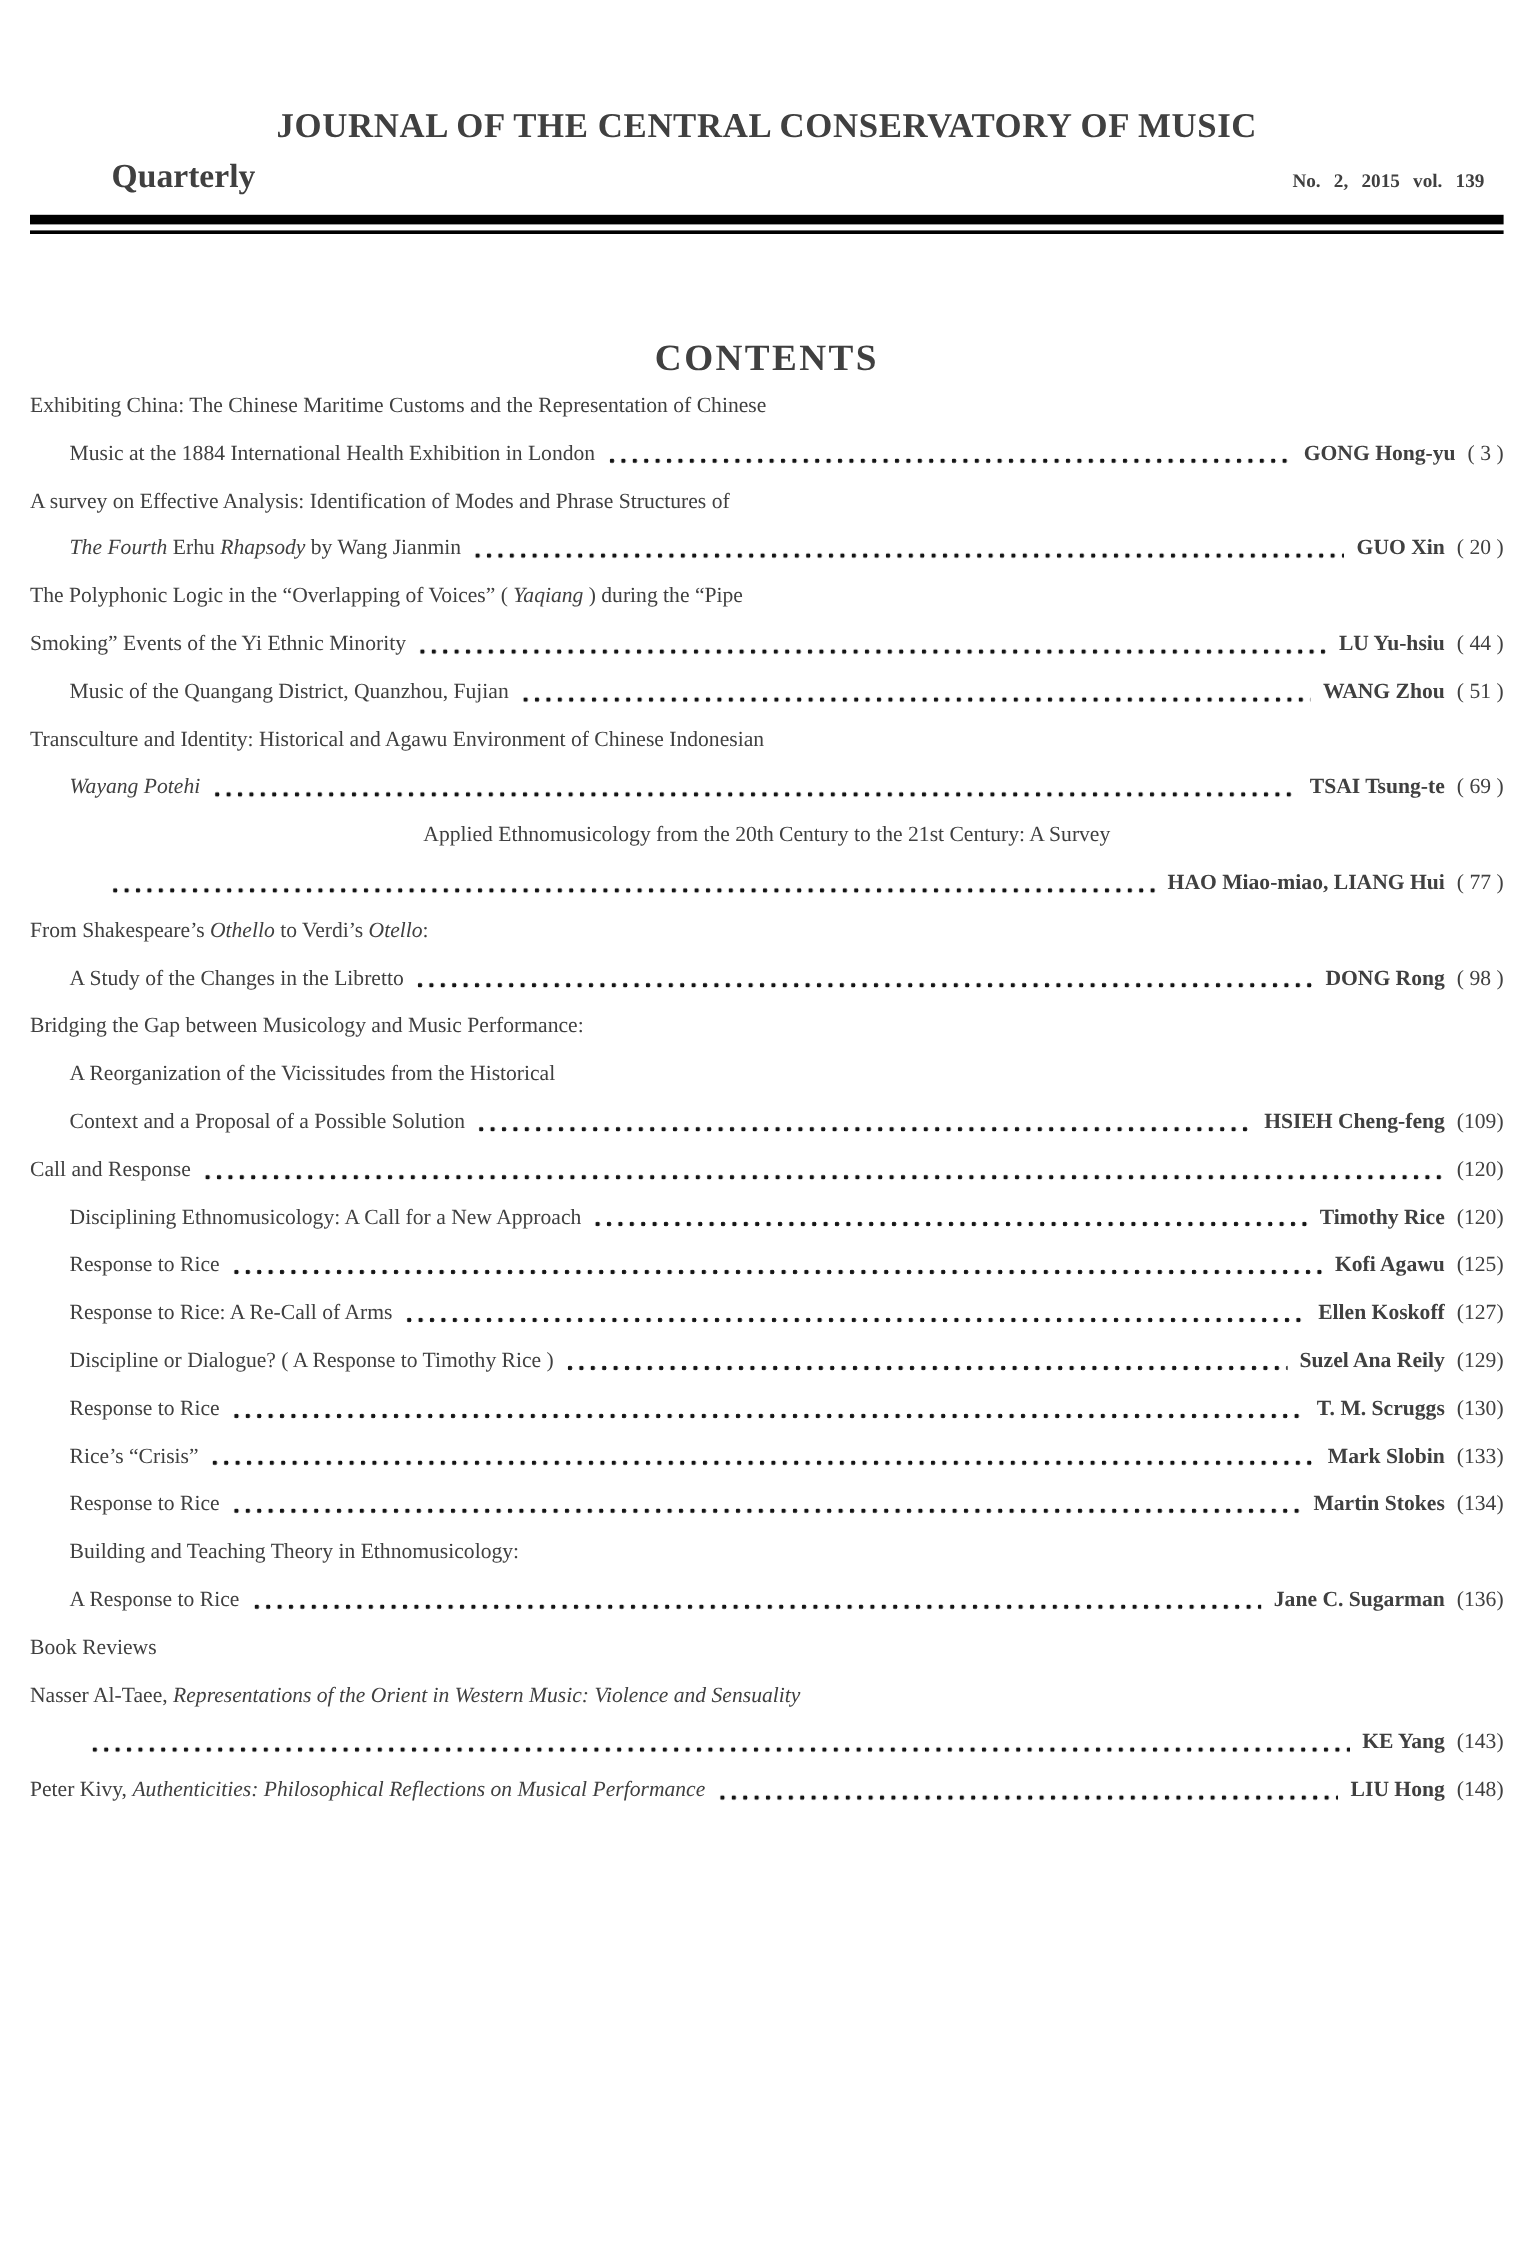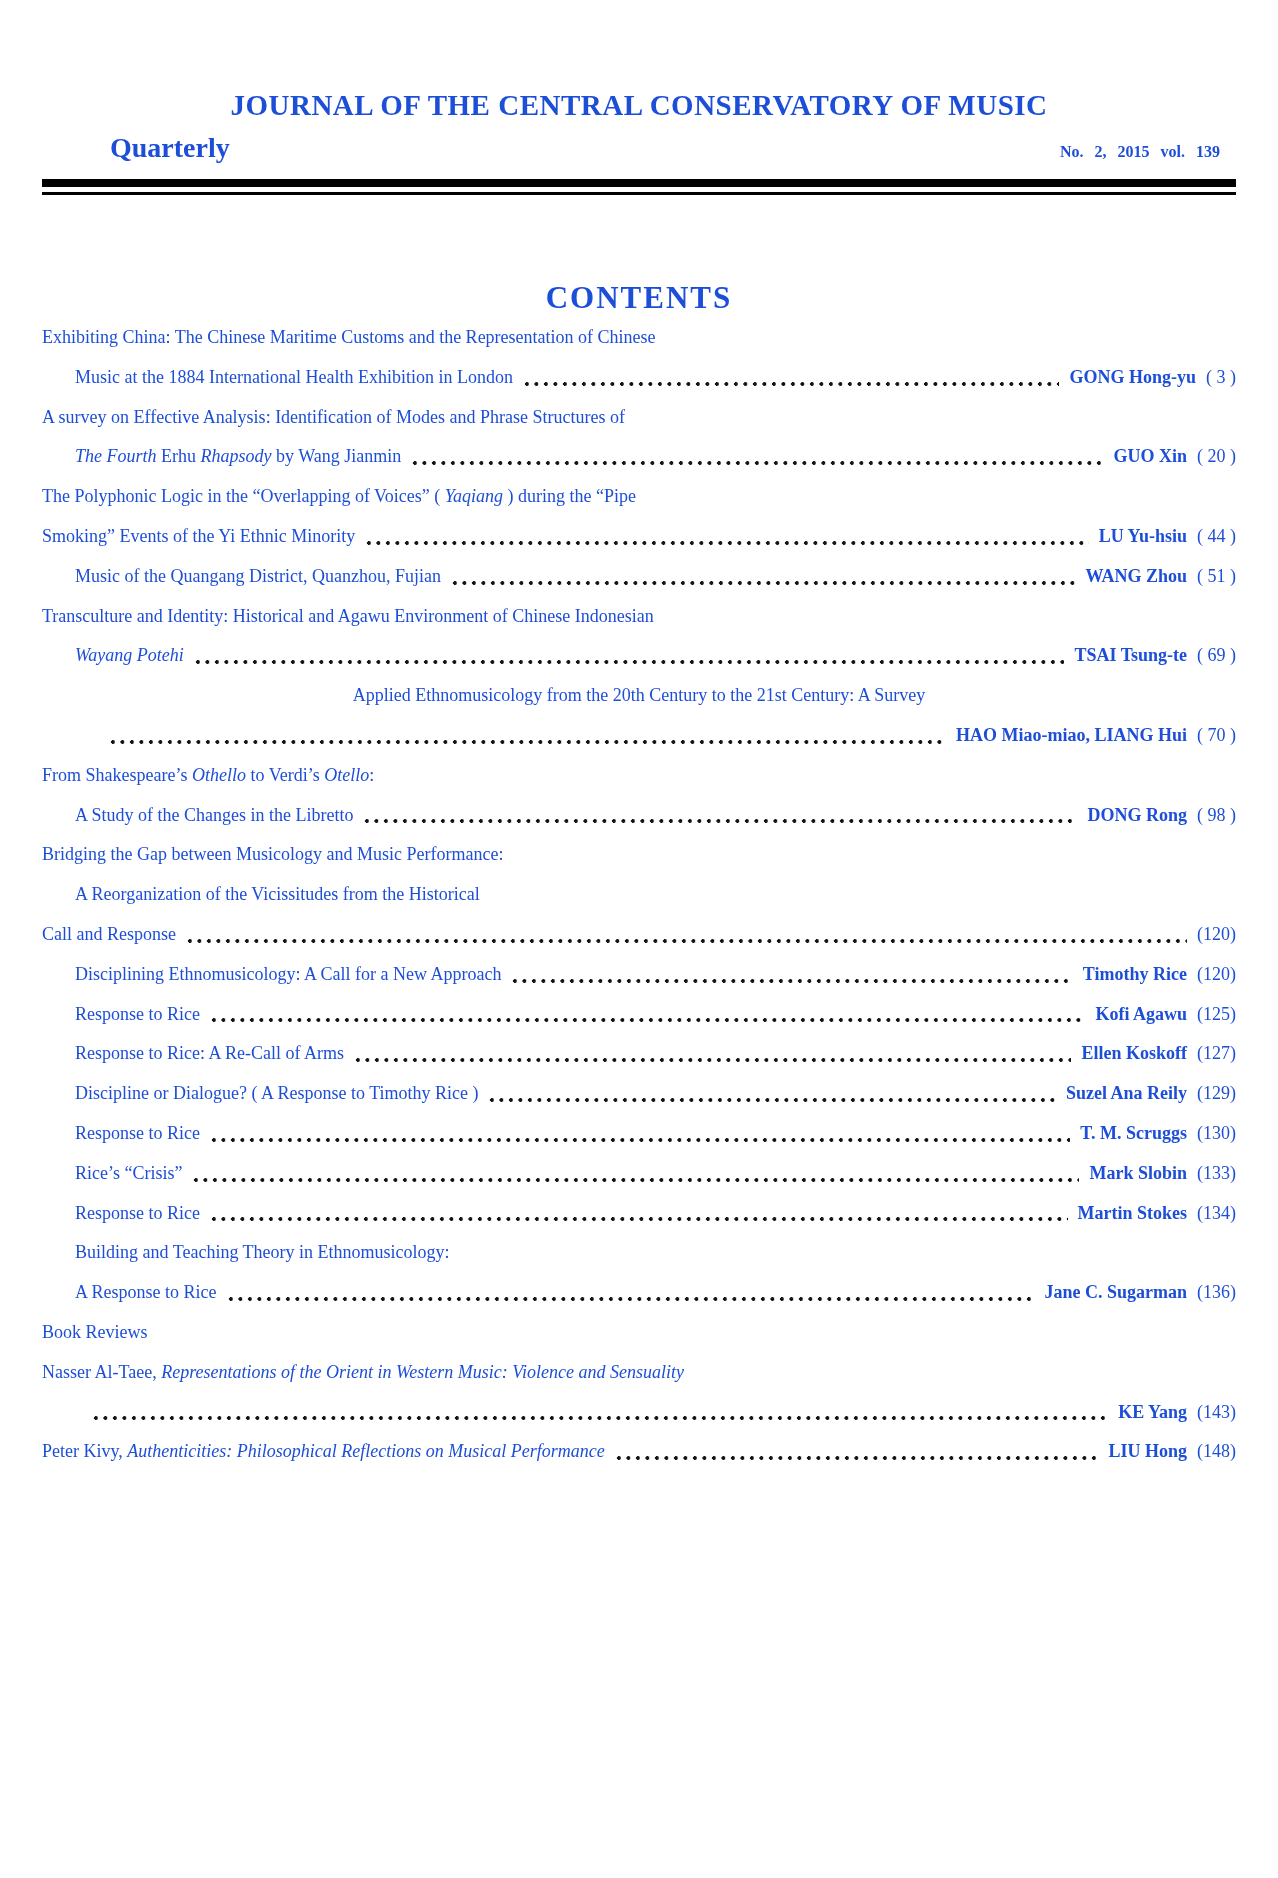--- a/index.html
+++ b/index.html
@@ -2,24 +2,24 @@
 <html><head>
 <meta charset="utf-8">
 <style>
   html, body { margin: 0; padding: 0; background: #e8e8e8; }
   .page {
     position: relative;
     width: 1278px;
     height: 1878px;
     margin: 0 auto;
     background: #ffffff;
-    color: #1d4ed8;
+    color: #404040;
     font-family: "Liberation Serif", "DejaVu Serif", serif;
     box-sizing: border-box;
-    padding: 0 42px;
+    padding: 0 25px;
     overflow: hidden;
   }
   .masthead-title {
     margin-top: 88px;
     text-align: center;
     font-weight: bold;
     font-size: 29px;
     letter-spacing: 0.5px;
     line-height: 34px;
   }
@@ -125,37 +125,43 @@
         <span class="leader"></span>
         <span class="toc-author">TSAI Tsung-te</span>
         <span class="toc-page">( 69 )</span>
       </div>
       <div class="toc-line" style="padding-left: 0px; justify-content: center;">
         <span class="toc-title"><span>Applied Ethnomusicology from the 20th Century to the 21st Century: A Survey</span></span>
       </div>
       <div class="toc-line" style="padding-left: 57px;">
         <span class="leader"></span>
         <span class="toc-author">HAO Miao-miao, LIANG Hui</span>
-        <span class="toc-page">( 70 )</span>
+        <span class="toc-page">( 77 )</span>
       </div>
       <div class="toc-line" style="padding-left: 0px;">
         <span class="toc-title"><span>From Shakespeare’s </span><i>Othello</i><span> to Verdi’s </span><i>Otello</i><span>:</span></span>
       </div>
       <div class="toc-line" style="padding-left: 33px;">
         <span class="toc-title"><span>A Study of the Changes in the Libretto</span></span>
         <span class="leader"></span>
         <span class="toc-author">DONG Rong</span>
         <span class="toc-page">( 98 )</span>
       </div>
       <div class="toc-line" style="padding-left: 0px;">
         <span class="toc-title"><span>Bridging the Gap between Musicology and Music Performance:</span></span>
       </div>
       <div class="toc-line" style="padding-left: 33px;">
         <span class="toc-title"><span>A Reorganization of the Vicissitudes from the Historical</span></span>
       </div>
+      <div class="toc-line" style="padding-left: 33px;">
+        <span class="toc-title"><span>Context and a Proposal of a Possible Solution</span></span>
+        <span class="leader"></span>
+        <span class="toc-author">HSIEH Cheng-feng</span>
+        <span class="toc-page">(109)</span>
+      </div>
       <div class="toc-line" style="padding-left: 0px;">
         <span class="toc-title"><span>Call and Response</span></span>
         <span class="leader"></span>
         <span class="toc-page">(120)</span>
       </div>
       <div class="toc-line" style="padding-left: 33px;">
         <span class="toc-title"><span>Disciplining Ethnomusicology: A Call for a New Approach</span></span>
         <span class="leader"></span>
         <span class="toc-author">Timothy Rice</span>
         <span class="toc-page">(120)</span>

